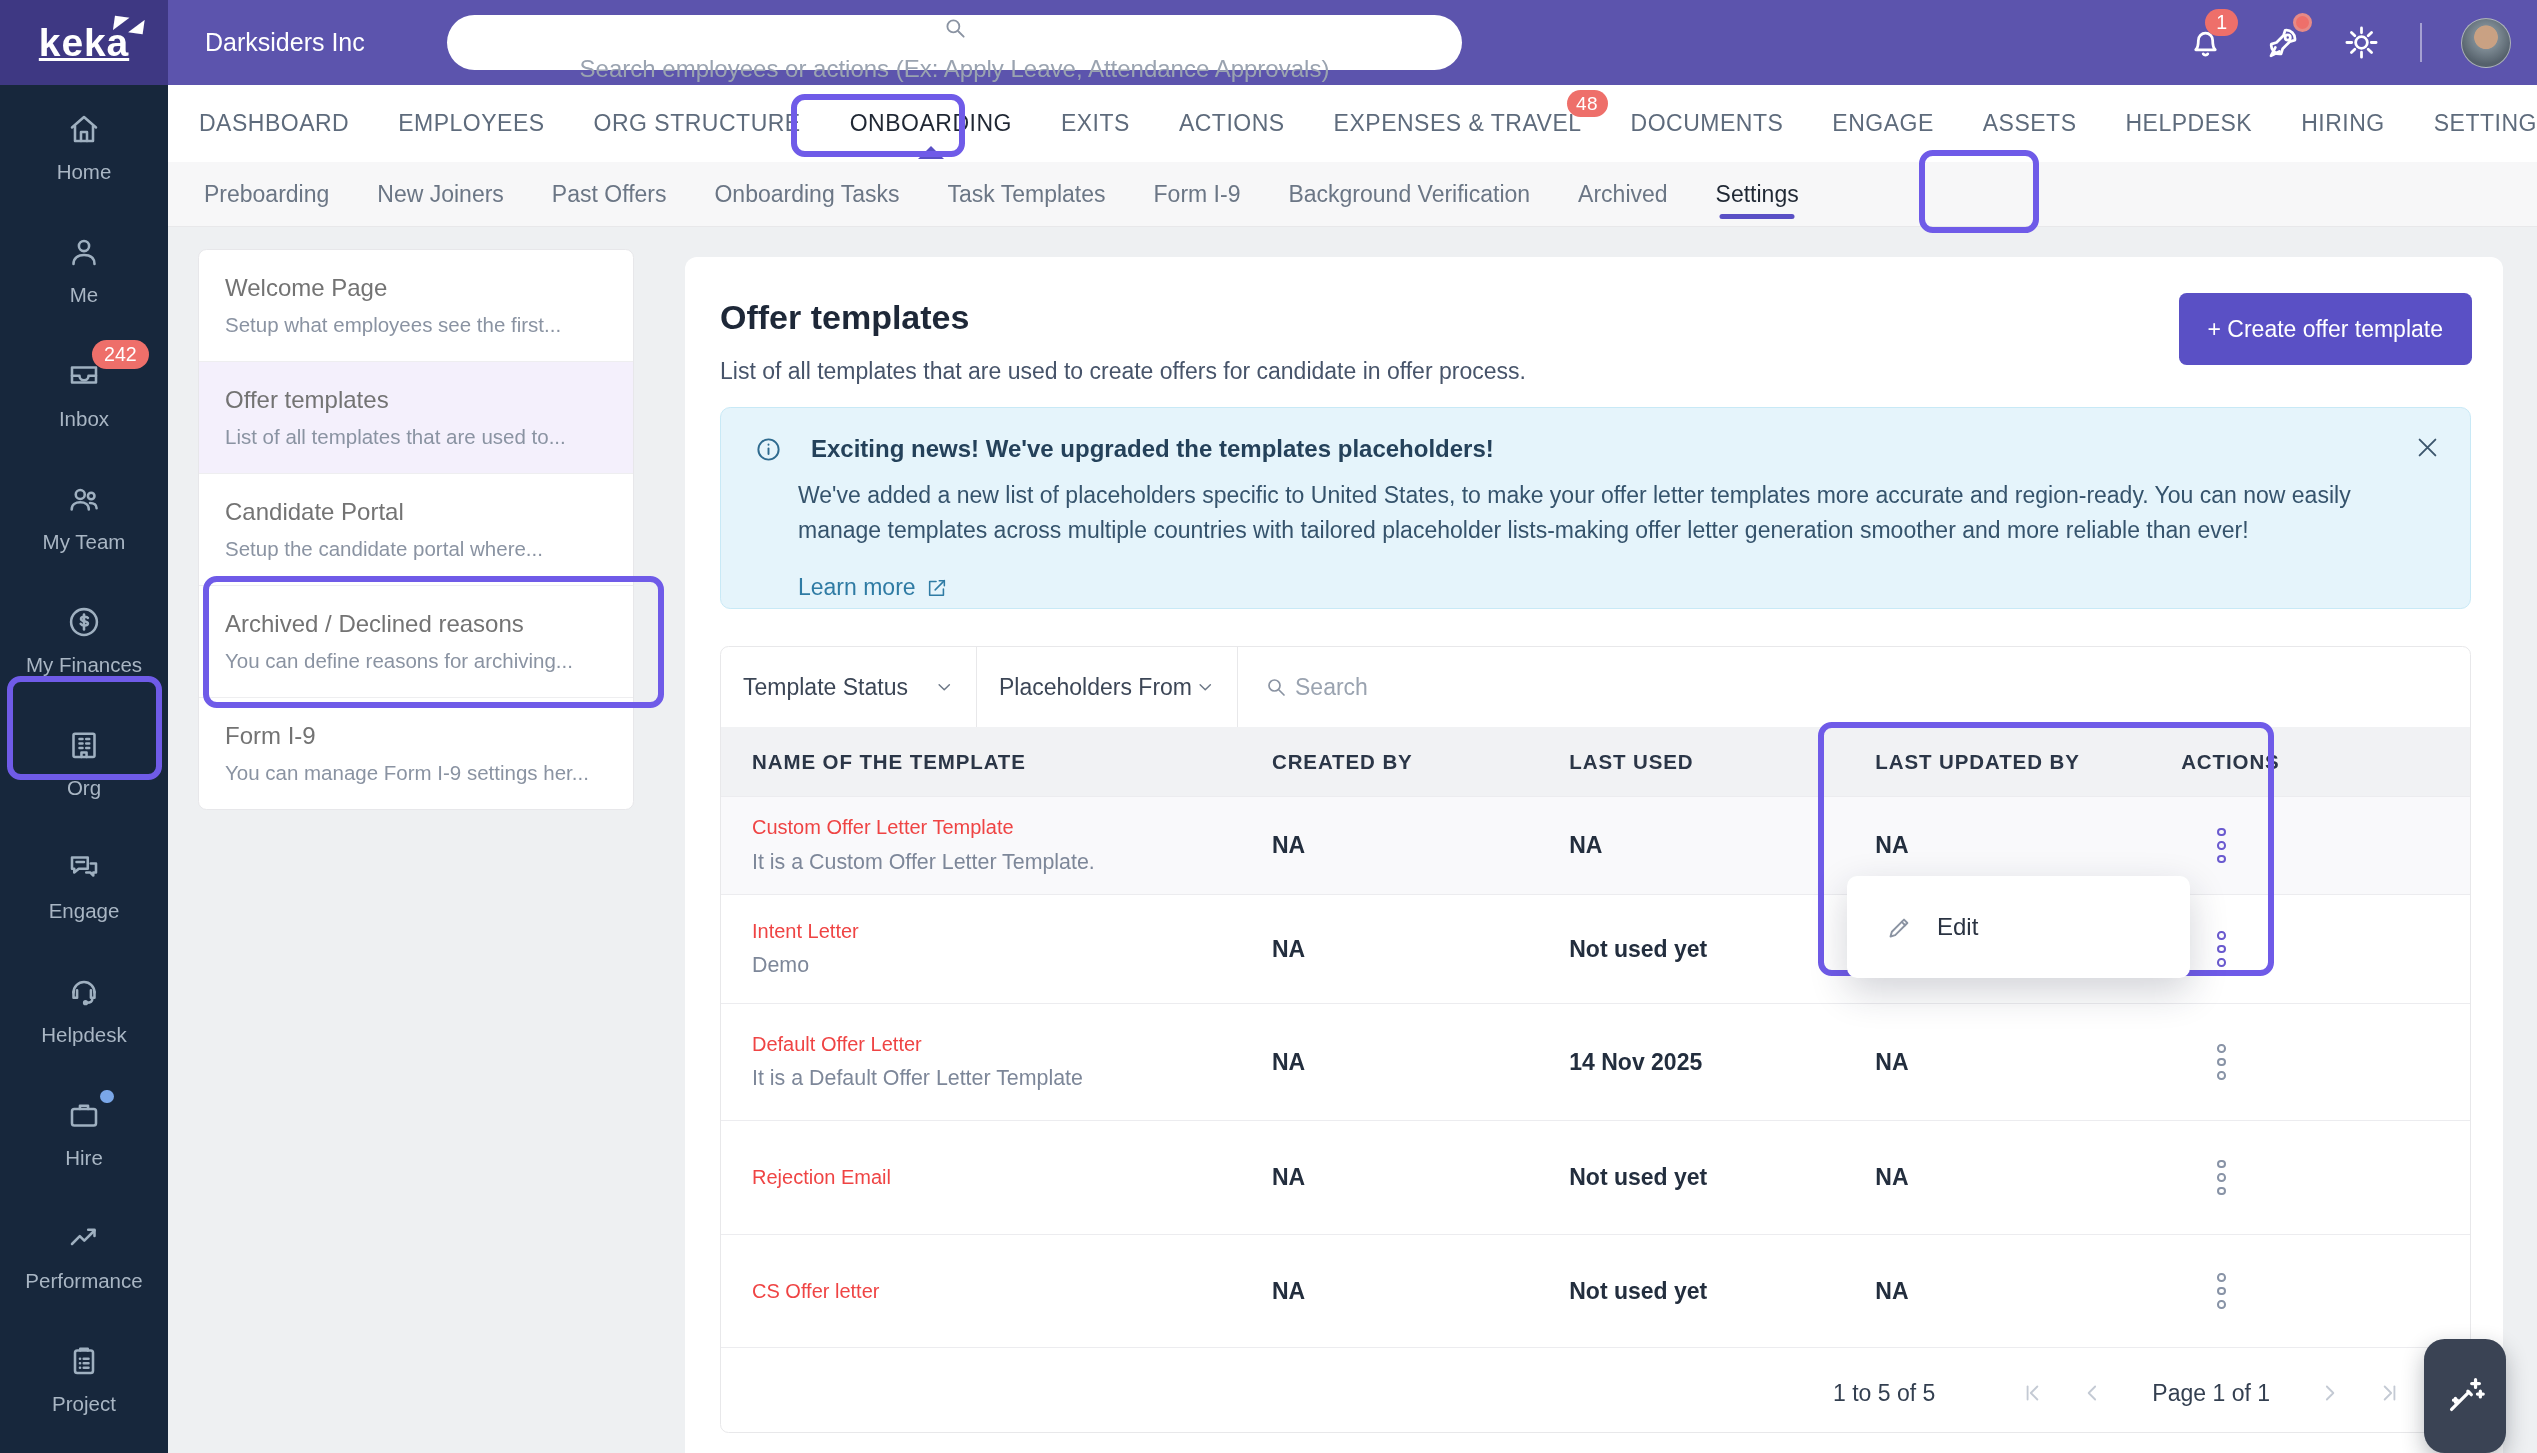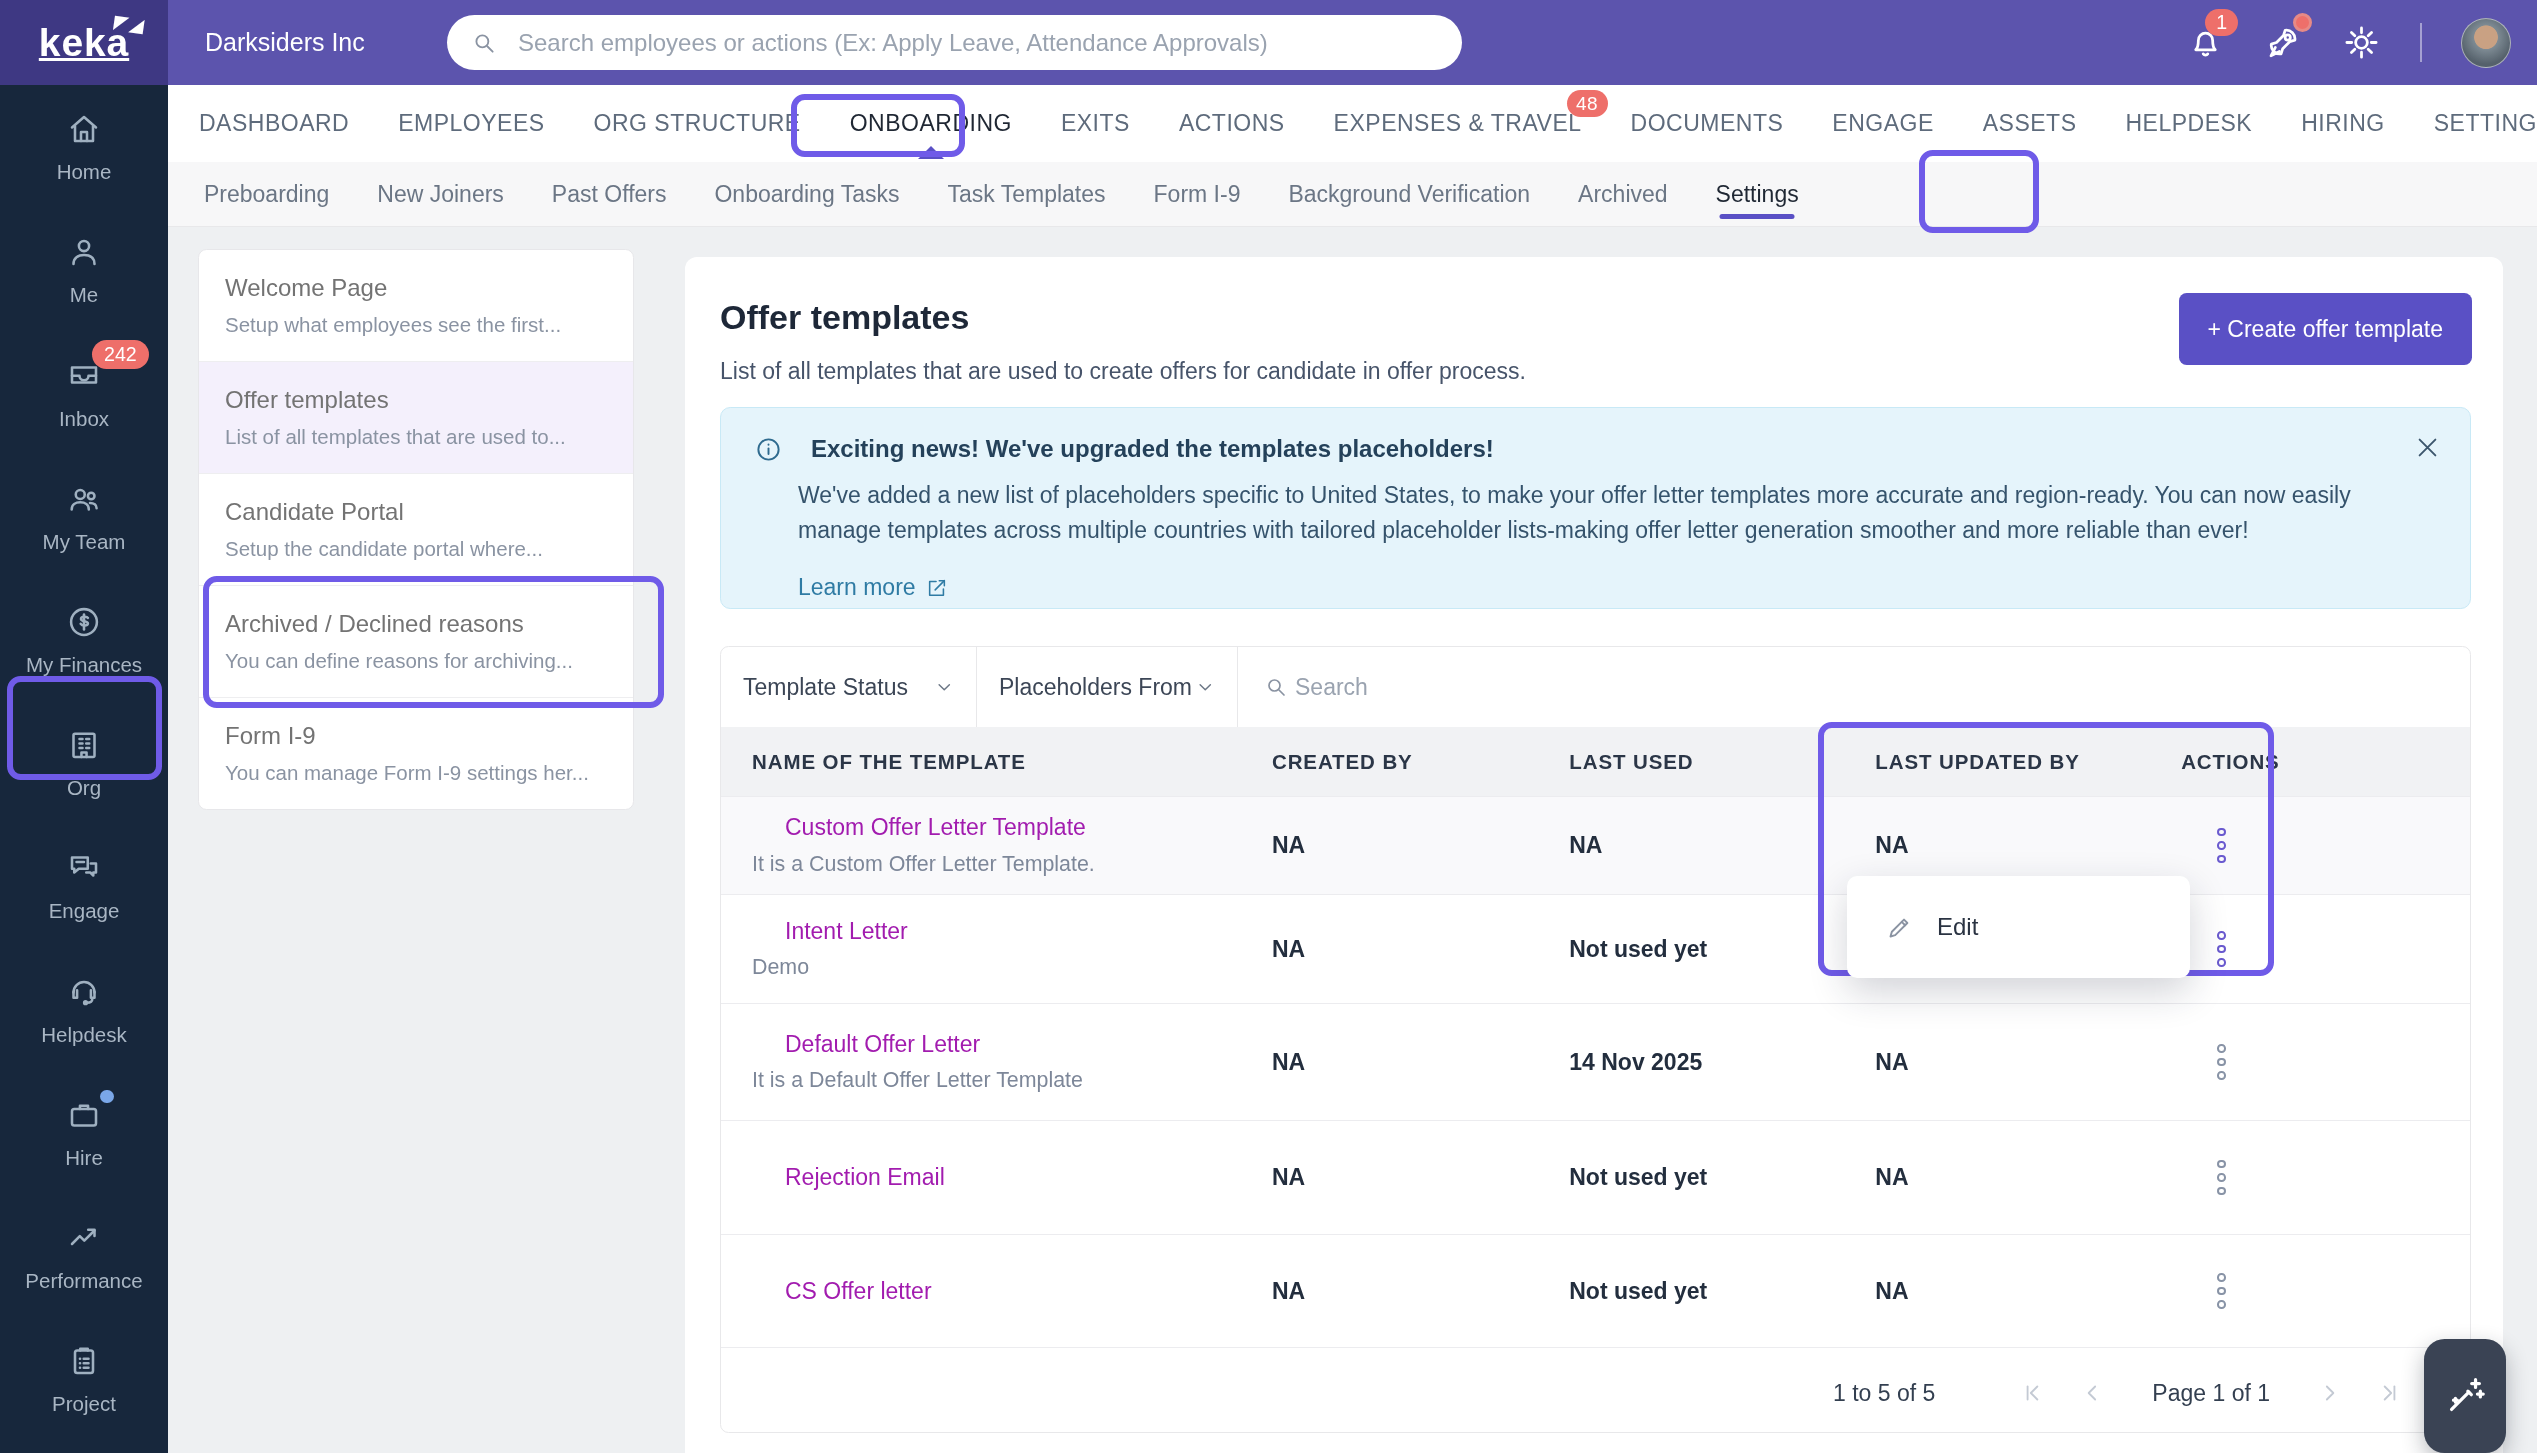--- a/index.html
+++ b/index.html
@@ -15,21 +15,21 @@
   .side-items { display:flex; flex-direction:column; align-items:center; padding-top:26px; gap:50px; }
   .side-item { display:flex; flex-direction:column; align-items:center; gap:10.2px; color:#A9B6C4; position:relative; cursor:pointer; width:100%; }
   .side-item svg { width:36px; height:36px; stroke:#9FB0C0; }
   .side-label { font-size:20.5px; white-space:nowrap; }
   .side-badge { position:absolute; top:-17px; left:84px; background:#EE6F6A; color:#fff; font-size:19.6px; border-radius:19px; padding:2.6px 12px; }
   .side-dot { position:absolute; top:-6.8px; left:101px; width:13.7px; height:13.7px; border-radius:50%; background:#7AA7E8; }
 
   
   .topbar { position:absolute; left:168px; top:0; right:0; height:85px; background:#5C54AD; display:flex; align-items:center; z-index:5; }
   .company { color:#fff; font-size:25px; margin-left:37px; }
-  .search-pill { position:absolute; left:279px; top:15.4px; width:1015px; height:55px; background:#fff; border-radius:28px; display:flex; align-items:center; gap:21px; padding:0 24px; }
+  .search-pill { position:absolute; left:279px; top:15.4px; width:1015px; height:55px; background:#fff; border-radius:28px; display:flex; align-items:center; gap:14px; padding:0 24px;flex-direction:column; }
   .search-pill svg { width:26px; height:26px; stroke:#8A93A2; flex:none; }
   .search-pill span { color:#9AA3B0; font-size:24px; white-space:nowrap; }
   .top-right { position:absolute; right:27px; top:0; height:85px; display:flex; align-items:center; gap:39px; }
   .top-ic { position:relative; width:39px; height:39px; }
   .top-ic svg { width:39px; height:39px; stroke:#fff; }
   .bell-badge { position:absolute; top:-13.7px; left:19px; background:#EE6F6A; color:#fff; font-size:19.6px; border-radius:17px; padding:1.7px 11px; }
   .rocket-dot { position:absolute; top:-10.2px; right:-8.5px; width:19px; height:19px; border-radius:50%; background:#EE6F6A; border:3.4px solid #E78A86; }
   .top-divider { width:1.7px; height:39px; background:rgba(255,255,255,.45); }
   .avatar { width:50px; height:50px; border-radius:50%; background:radial-gradient(circle at 50% 38%, #c9a183 30%, #7d8a93 32%, #55616b 70%); border:1.7px solid rgba(255,255,255,.5); }
 
@@ -79,21 +79,21 @@
   .search-box svg { width:24px; height:24px; stroke:#8A93A2; }
   .search-box span { font-size:23px; color:#9AA3B0; }
   .thead { display:flex; align-items:center; height:69px; background:#F1F2F4; font-size:20.5px; font-weight:bold; color:#2B3647; letter-spacing:0.9px; flex:none; }
   .trow { display:flex; align-items:center; border-top:0.9px solid #ECECEF; flex:none; }
   .trow.shaded { background:#F9F9FB; }
   .c1 { width:31.5%; padding-left:31px; }
   .c2 { width:17%; }
   .c3 { width:17.5%; }
   .c4 { width:16.8%; }
   .c5 { flex:1; padding-left:12px; }
-  .cell-name { font-size:23px; color:#a21caf; cursor:pointer;margin-left:33px; }
+  .cell-name { font-size:20px; color:#ef4444; cursor:pointer; }
   .cell-desc { font-size:21.4px; color:#7D8799; margin-top:10.2px; }
   .cell-val { font-size:23px; font-weight:600; color:#232E3E; }
   .kebab { width:13.7px; margin-left:36px; cursor:pointer; display:flex; flex-direction:column; gap:5.1px; }
   .kebab i { width:8.5px; height:8.5px; border:2.1px solid #8893A6; border-radius:50%; display:block; }
   .kebab.purple i { border-color:#6A5ACF; }
   .tfoot { margin-top:auto; border-top:0.9px solid #ECECEF; height:91px; display:flex; align-items:center; justify-content:flex-end; padding-right:68px; gap:34px; flex:none; }
   .range { font-size:23px; color:#333F50; margin-right:51px; }
   .pg { width:26px; height:26px; cursor:pointer; }
   .pg svg { width:26px; height:26px; stroke:#C4CAD4; }
   .page-label { font-size:23px; color:#333F50; margin:0 12px; }

